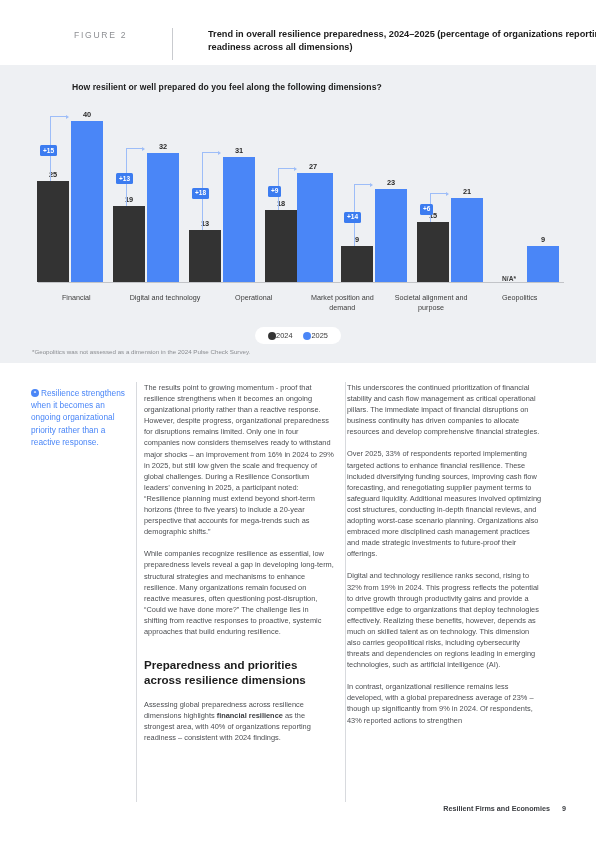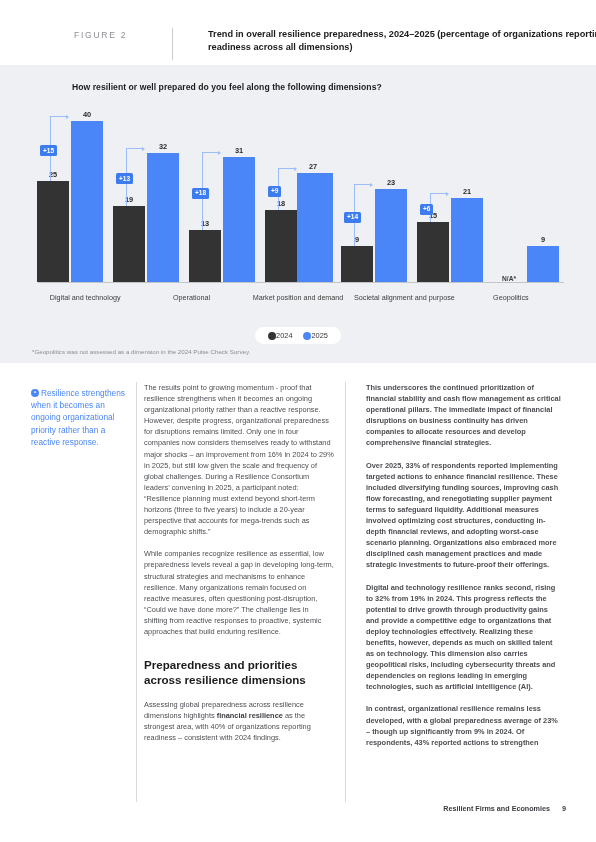--- a/index.html
+++ b/index.html
@@ -280,21 +280,21 @@
   }
   .col {
     position: absolute;
     top: 0;
     width: 190px;
     font-size: 7.4px;
     line-height: 11.1px;
     color: #4c4e52;
   }
   .col-left { left: 144px; }
-  .col-right { left: 366px; width: 196px; font-weight: bold; }
+  .col-right { left: 347px; width: 196px; }
   .col p { margin: 0 0 11px 0; }
   .col h2 {
     font-size: 11.6px;
     line-height: 15px;
     font-weight: 700;
     color: #1c1c1c;
     margin: 20px 0 12px 0;
   }
   .col b { font-weight: 700; color: #3a3c40; }
 
@@ -451,20 +451,21 @@
             <div class="bar-na">N/A*</div>
           </div>
           <div class="bar-wrap">
             <div class="bar y2025" style="height: 36.2045px;">
               <div class="bar-value">9</div>
             </div>
           </div>
         </div>
       </div>
     <div class="xlabels" id="x-labels">
+        <div class="xlabel">Financial</div>
         <div class="xlabel">Digital and technology</div>
         <div class="xlabel">Operational</div>
         <div class="xlabel">Market position and demand</div>
         <div class="xlabel">Societal alignment and purpose</div>
         <div class="xlabel">Geopolitics</div>
       </div>
 
     <div class="legend">
       <div class="legend-item">
         <span class="legend-dot d2024"></span>

